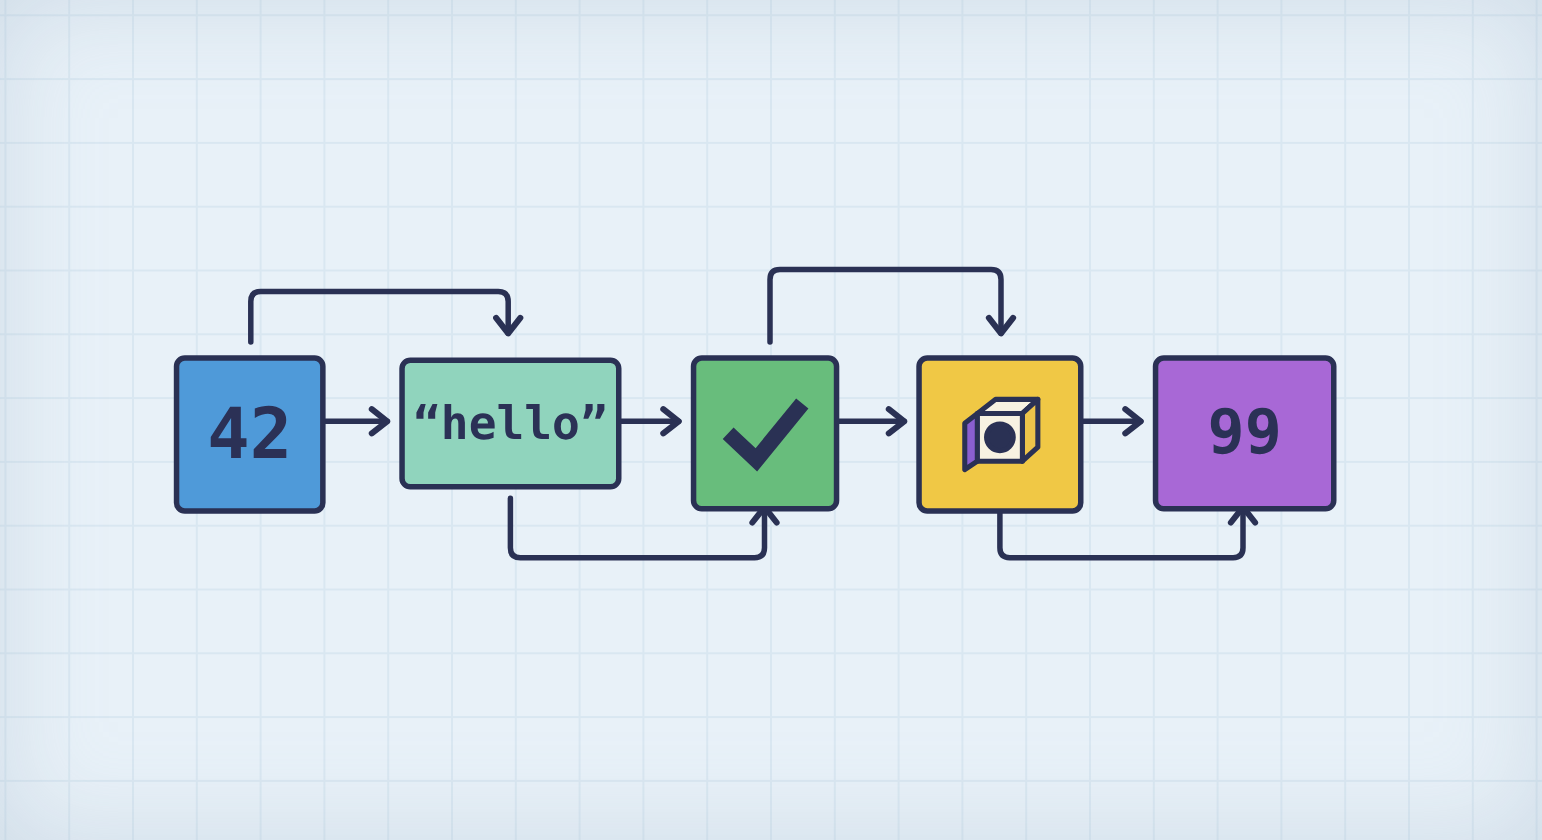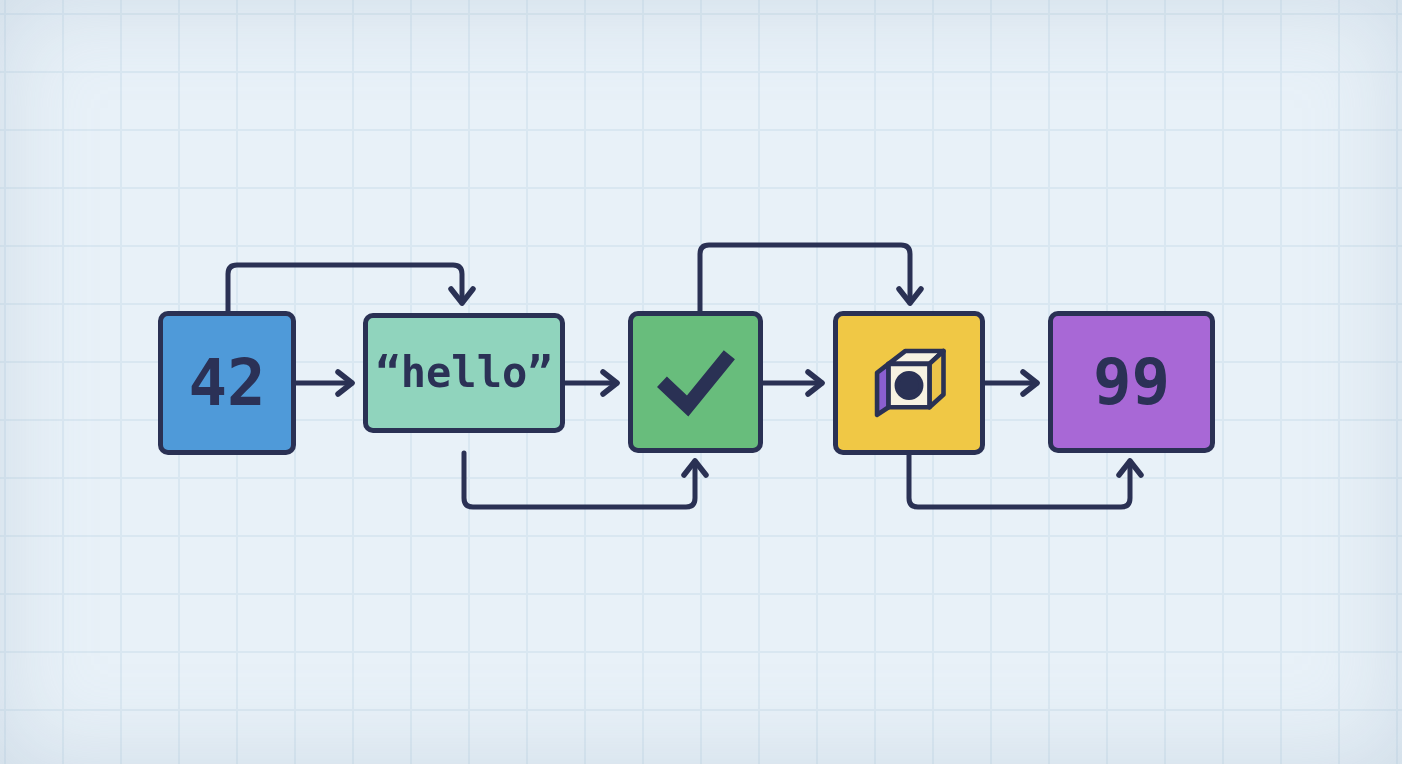--- a/index.html
+++ b/index.html
@@ -17,30 +17,31 @@
     font-family:"DejaVu Sans Mono","Liberation Mono",monospace;
   }
   .wires{position:absolute;left:0;top:0;width:1402px;height:764px;pointer-events:none;}
   .node{
     position:absolute;
     box-sizing:border-box;
     border:5px solid #2a3154;
     border-radius:10px;
     display:flex;align-items:center;justify-content:center;
     color:#2b3156;
+    margin-top:12px;
   }
   .node .label{font-weight:bold;line-height:1;}
   .node1{left:158px;top:311px;width:138px;height:144px;background:#4f9ad9;}
   .node1 .label{font-size:64px;}
   .node2{left:363px;top:313px;width:202px;height:120px;background:#90d4bd;}
   .node2 .label{font-size:42px;}
   .node3{left:628px;top:311px;width:135px;height:142px;background:#68bd7c;}
   .node4{left:833px;top:311px;width:152px;height:144px;background:#f0c845;}
   .node5{left:1048px;top:311px;width:167px;height:142px;background:#a868d6;}
-  .node5 .label{font-size:64px;}
+  .node5 .label{font-size:56px;}
   .icon{display:block;}
 </style>
 </head>
 <body>
 
 <div class="canvas">
 
   <svg class="wires" viewBox="0 0 1402 764" xmlns="http://www.w3.org/2000/svg">
     <defs>
       <marker id="arrow" markerUnits="userSpaceOnUse" markerWidth="32" markerHeight="32" refX="21" refY="15" orient="auto">

